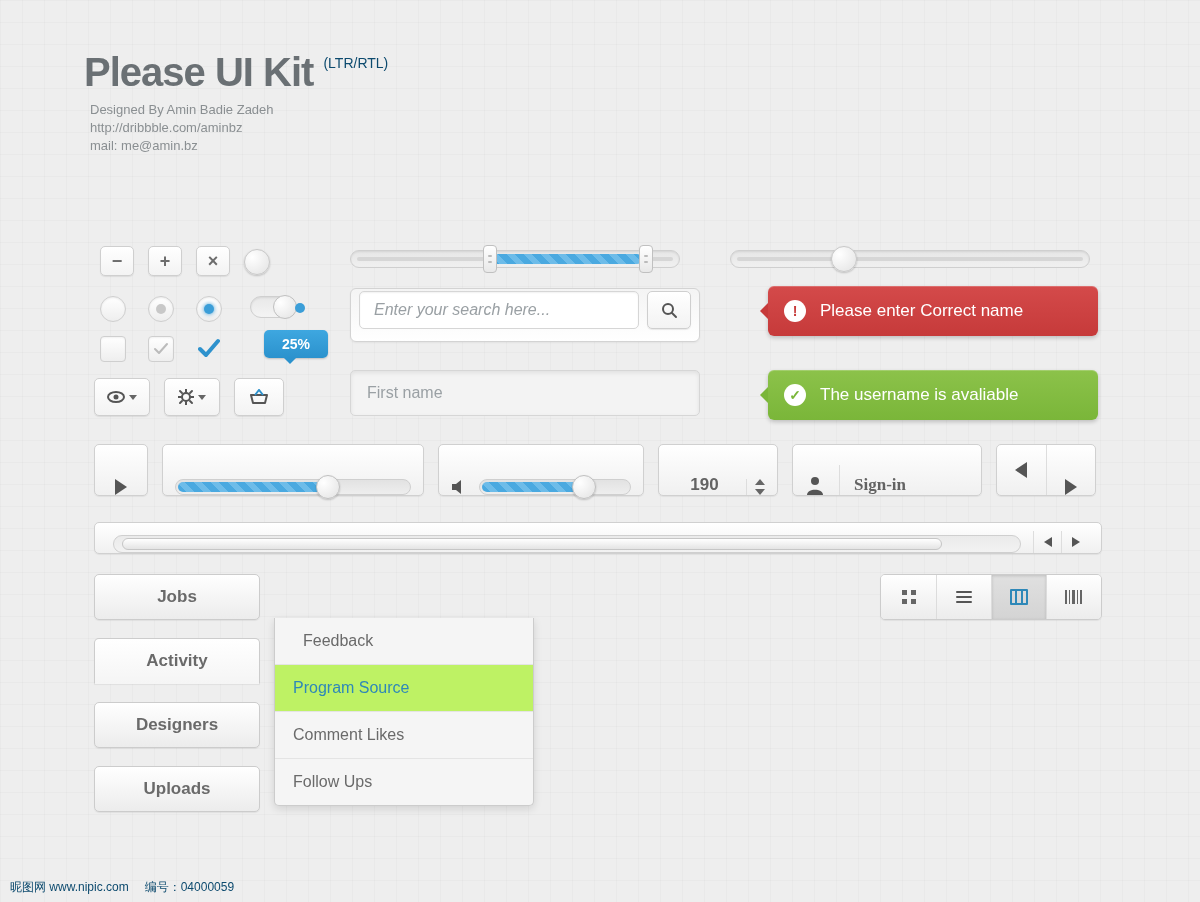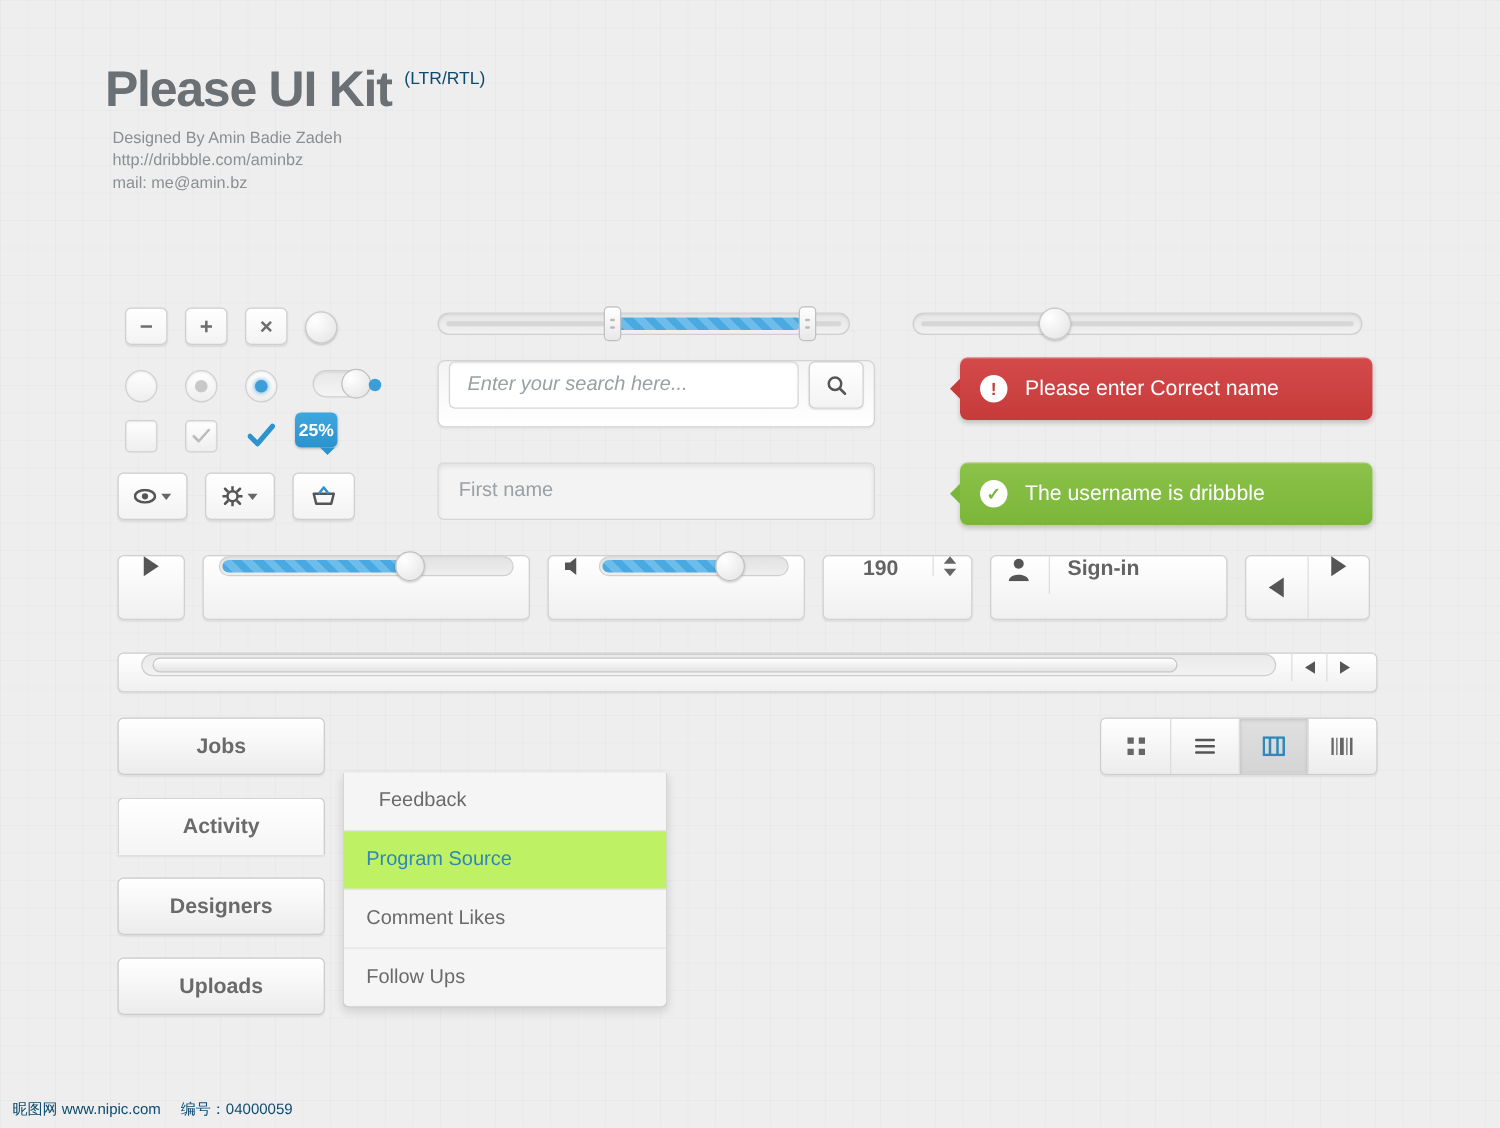--- a/index.html
+++ b/index.html
@@ -131,21 +131,21 @@
     position: absolute; right: -10px; top: 6px;
     width: 10px; height: 10px; border-radius: 50%; background: #3b9ed8;
   }
 
   .search-wrap {
     position: absolute; top: 288px; left: 350px;
     width: 350px; height: 54px;
     background: linear-gradient(#f4f4f4,#fff);
     border: 1px solid #d3d3d3;
     border-radius: 6px;
-    display: flex; align-items: flex-start; padding: 0 8px;
+    display: flex; align-items: flex-end; padding: 12px 8px;
     box-shadow: 0 1px 2px rgba(0,0,0,0.05);
     gap: 8px;
   }
   .search-input {
     flex: 1; height: 38px;
     border: 1px solid #d6d6d6; border-radius: 5px;
     background: #fff; padding: 0 14px;
     font-size: 16px; color: #555;
     box-shadow: inset 0 1px 2px rgba(0,0,0,0.06);
   }
@@ -179,22 +179,22 @@
   .check-row { position: absolute; top: 336px; left: 100px; display: flex; gap: 22px; }
   .chk {
     width: 26px; height: 26px; border-radius: 4px;
     border: 1px solid #cfcfcf;
     background: linear-gradient(#fff,#eee);
     box-shadow: inset 0 1px 2px rgba(0,0,0,0.06);
     display: flex; align-items: center; justify-content: center;
   }
 
   .badge {
-    position: absolute; top: 330px; left: 236px;
-    width: 34px; height: 28px;
+    position: absolute; top: 330px; left: 264px;
+    width: 64px; height: 28px;
     background: linear-gradient(#3ea7e0,#2b92cd);
     color: #fff; font-size: 14px; font-weight: 700;
     border-radius: 5px;
     display: flex; align-items: center; justify-content: center;
     box-shadow: 0 1px 2px rgba(0,0,0,0.2);
   }
   .badge::after {
     content:""; position:absolute; bottom:-6px; left: 20px;
     border-left: 6px solid transparent; border-right: 6px solid transparent;
     border-top: 6px solid #2b92cd;
@@ -215,21 +215,21 @@
   .text-input::placeholder { color: #9aa0a4; }
 
   
   .media-row { position: absolute; top: 444px; left: 94px; right: 100px; display: flex; gap: 14px; align-items: center; }
   .panel {
     height: 52px;
     background: linear-gradient(#fff,#f0f0f0);
     border: 1px solid #d0d0d0;
     border-radius: 5px;
     box-shadow: 0 1px 1px rgba(0,0,0,0.06);
-    display: flex; align-items: flex-start;
+    display: flex; align-items: flex-end;
     padding: 0 12px;
   }
   .play-icon {
     width:0; height:0; border-top:8px solid transparent; border-bottom:8px solid transparent;
     border-left: 12px solid #555;
   }
   .play-icon.left { border-left:none; border-right: 12px solid #555; }
   .track-slider {
     height: 16px; border-radius: 8px;
     background: linear-gradient(#e2e2e2,#eee);
@@ -381,21 +381,21 @@
 </div>
 
 <div class="alert error">
   <div class="notch"></div>
   <div class="al-icon">!</div>
   <span>Please enter Correct name</span>
 </div>
 <div class="alert success">
   <div class="notch"></div>
   <div class="al-icon">✓</div>
-  <span>The username is dribbble</span>
+  <span>The username is avaliable</span>
 </div>
 
 <div class="check-row">
   <div class="chk"></div>
   <div class="chk">
     <svg width="16" height="16">
         <polyline class="st" style="stroke:#bbb" points="2,8 6,12 14,3"></polyline>
       </svg>
   </div>
   <div class="chk" style="border-color:transparent;background:transparent;box-shadow:none">
@@ -460,21 +460,21 @@
       <div class="thumb" style="left:92px;"></div>
     </div>
   </div>
   <div class="panel stepper">
     <div class="value">190</div>
     <div class="step-arrows">
       <div class="step-up"></div>
       <div class="step-dn"></div>
     </div>
   </div>
-  <div class="panel" style="width:190px;gap:14px;">
+  <div class="panel" style="width:190px;gap:14px;font-family:Liberation Serif, serif;">
     <svg width="20" height="20">
         <circle cx="10" cy="6" r="4" fill="#555"></circle>
         <path d="M2,20 C2,13 18,13 18,20 Z" fill="#555"></path>
       </svg>
     <div style="width:1px;height:30px;background:#ddd"></div>
     <span style="font-size:17px;font-weight:700;color:#636363">Sign-in</span>
   </div>
   <div class="panel" style="width:100px;padding:0;justify-content:center;">
     <div style="flex:1;display:flex;align-items:center;justify-content:center;height:100%;border-right:1px solid #ddd">
         <div class="play-icon left"></div>

